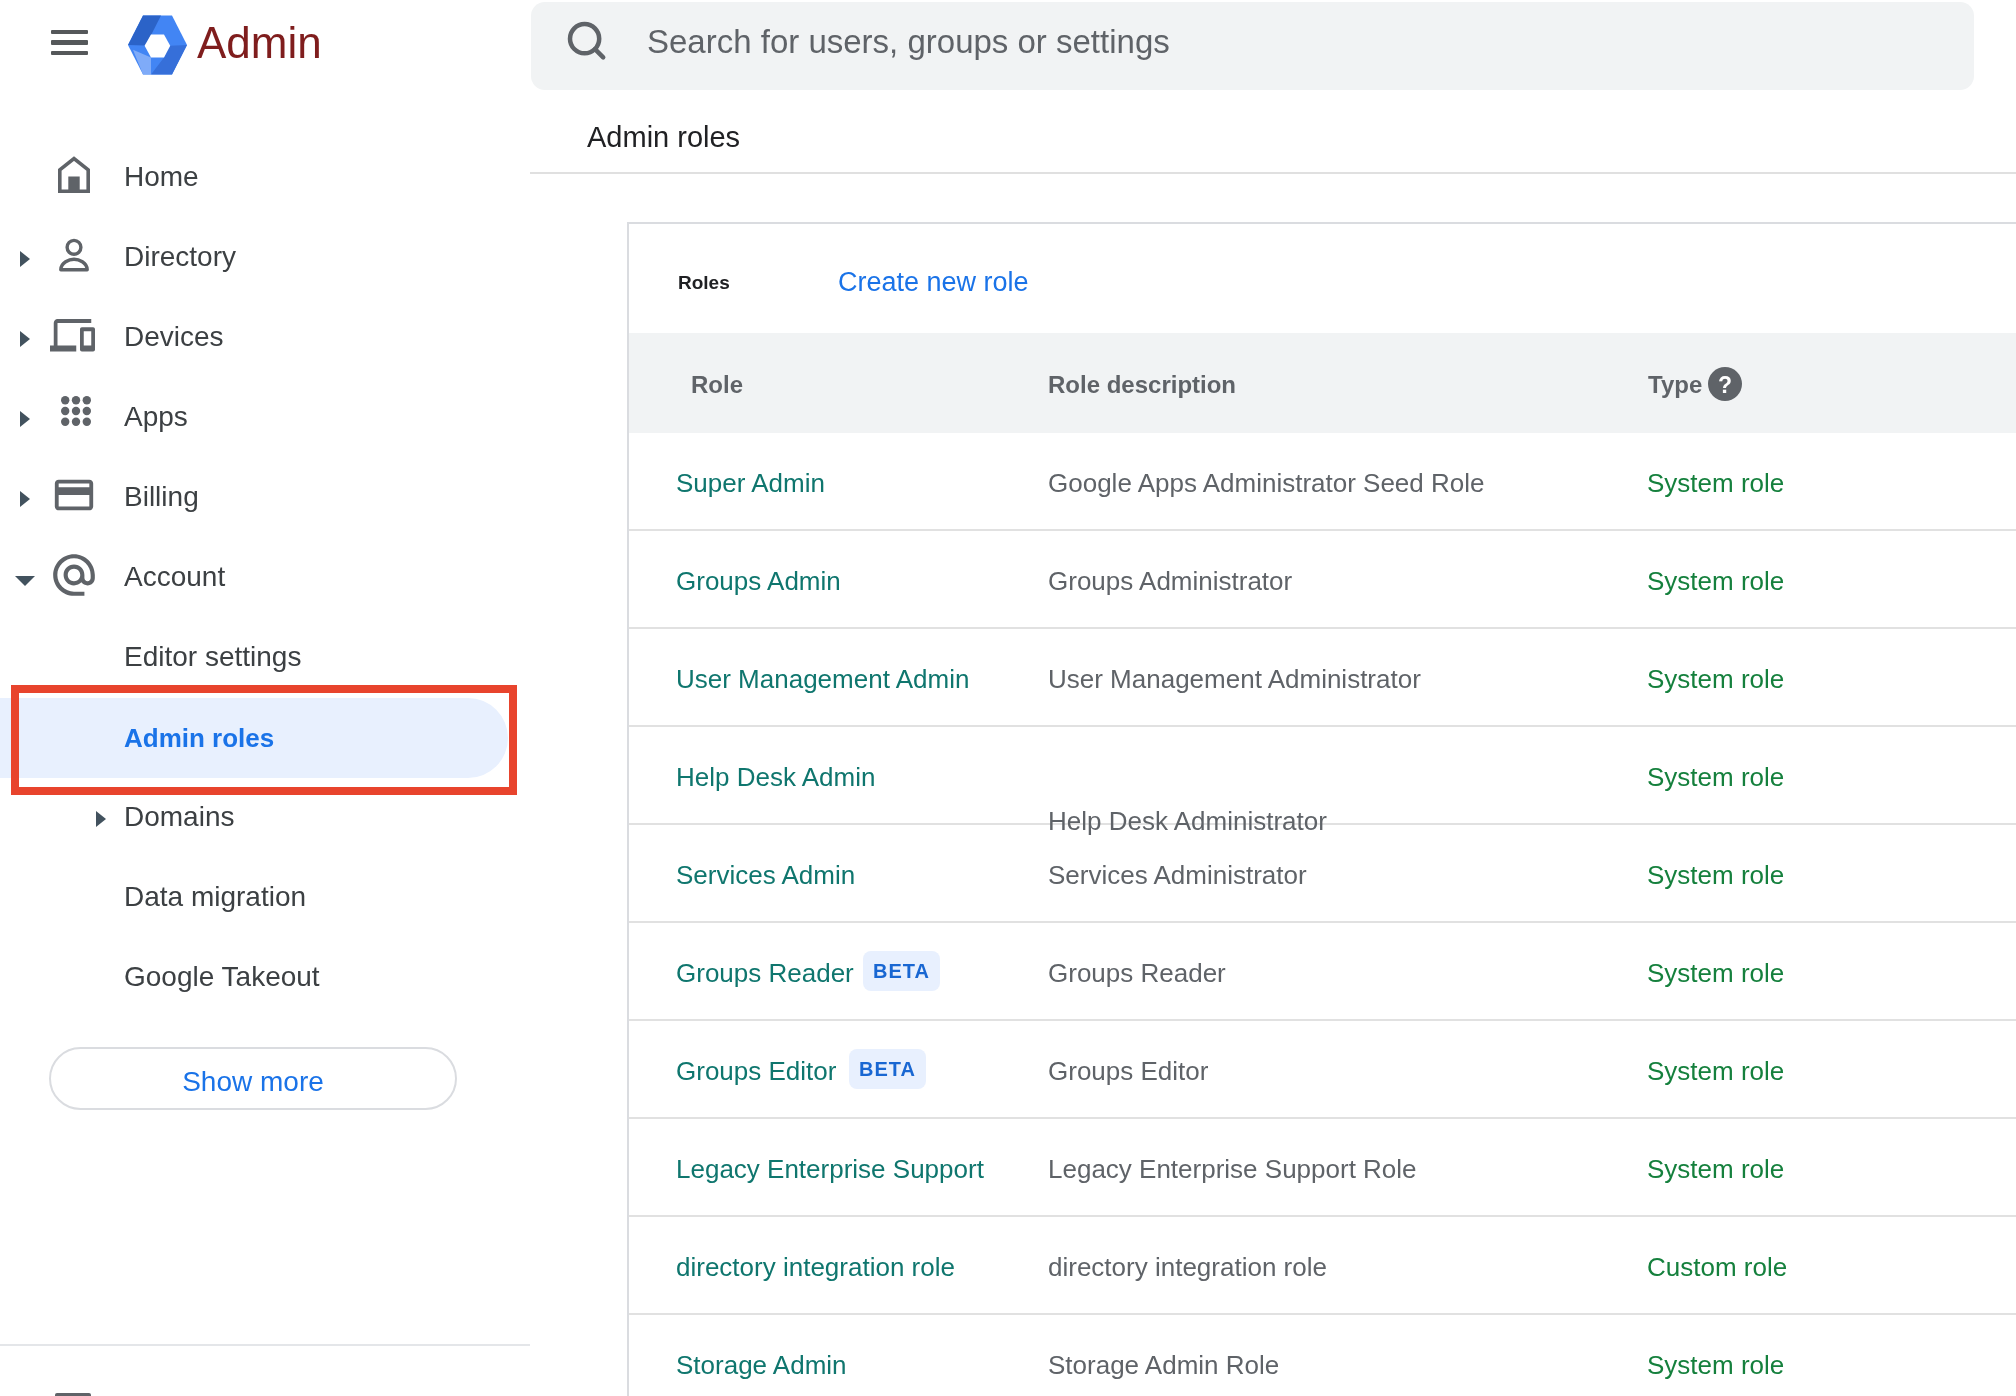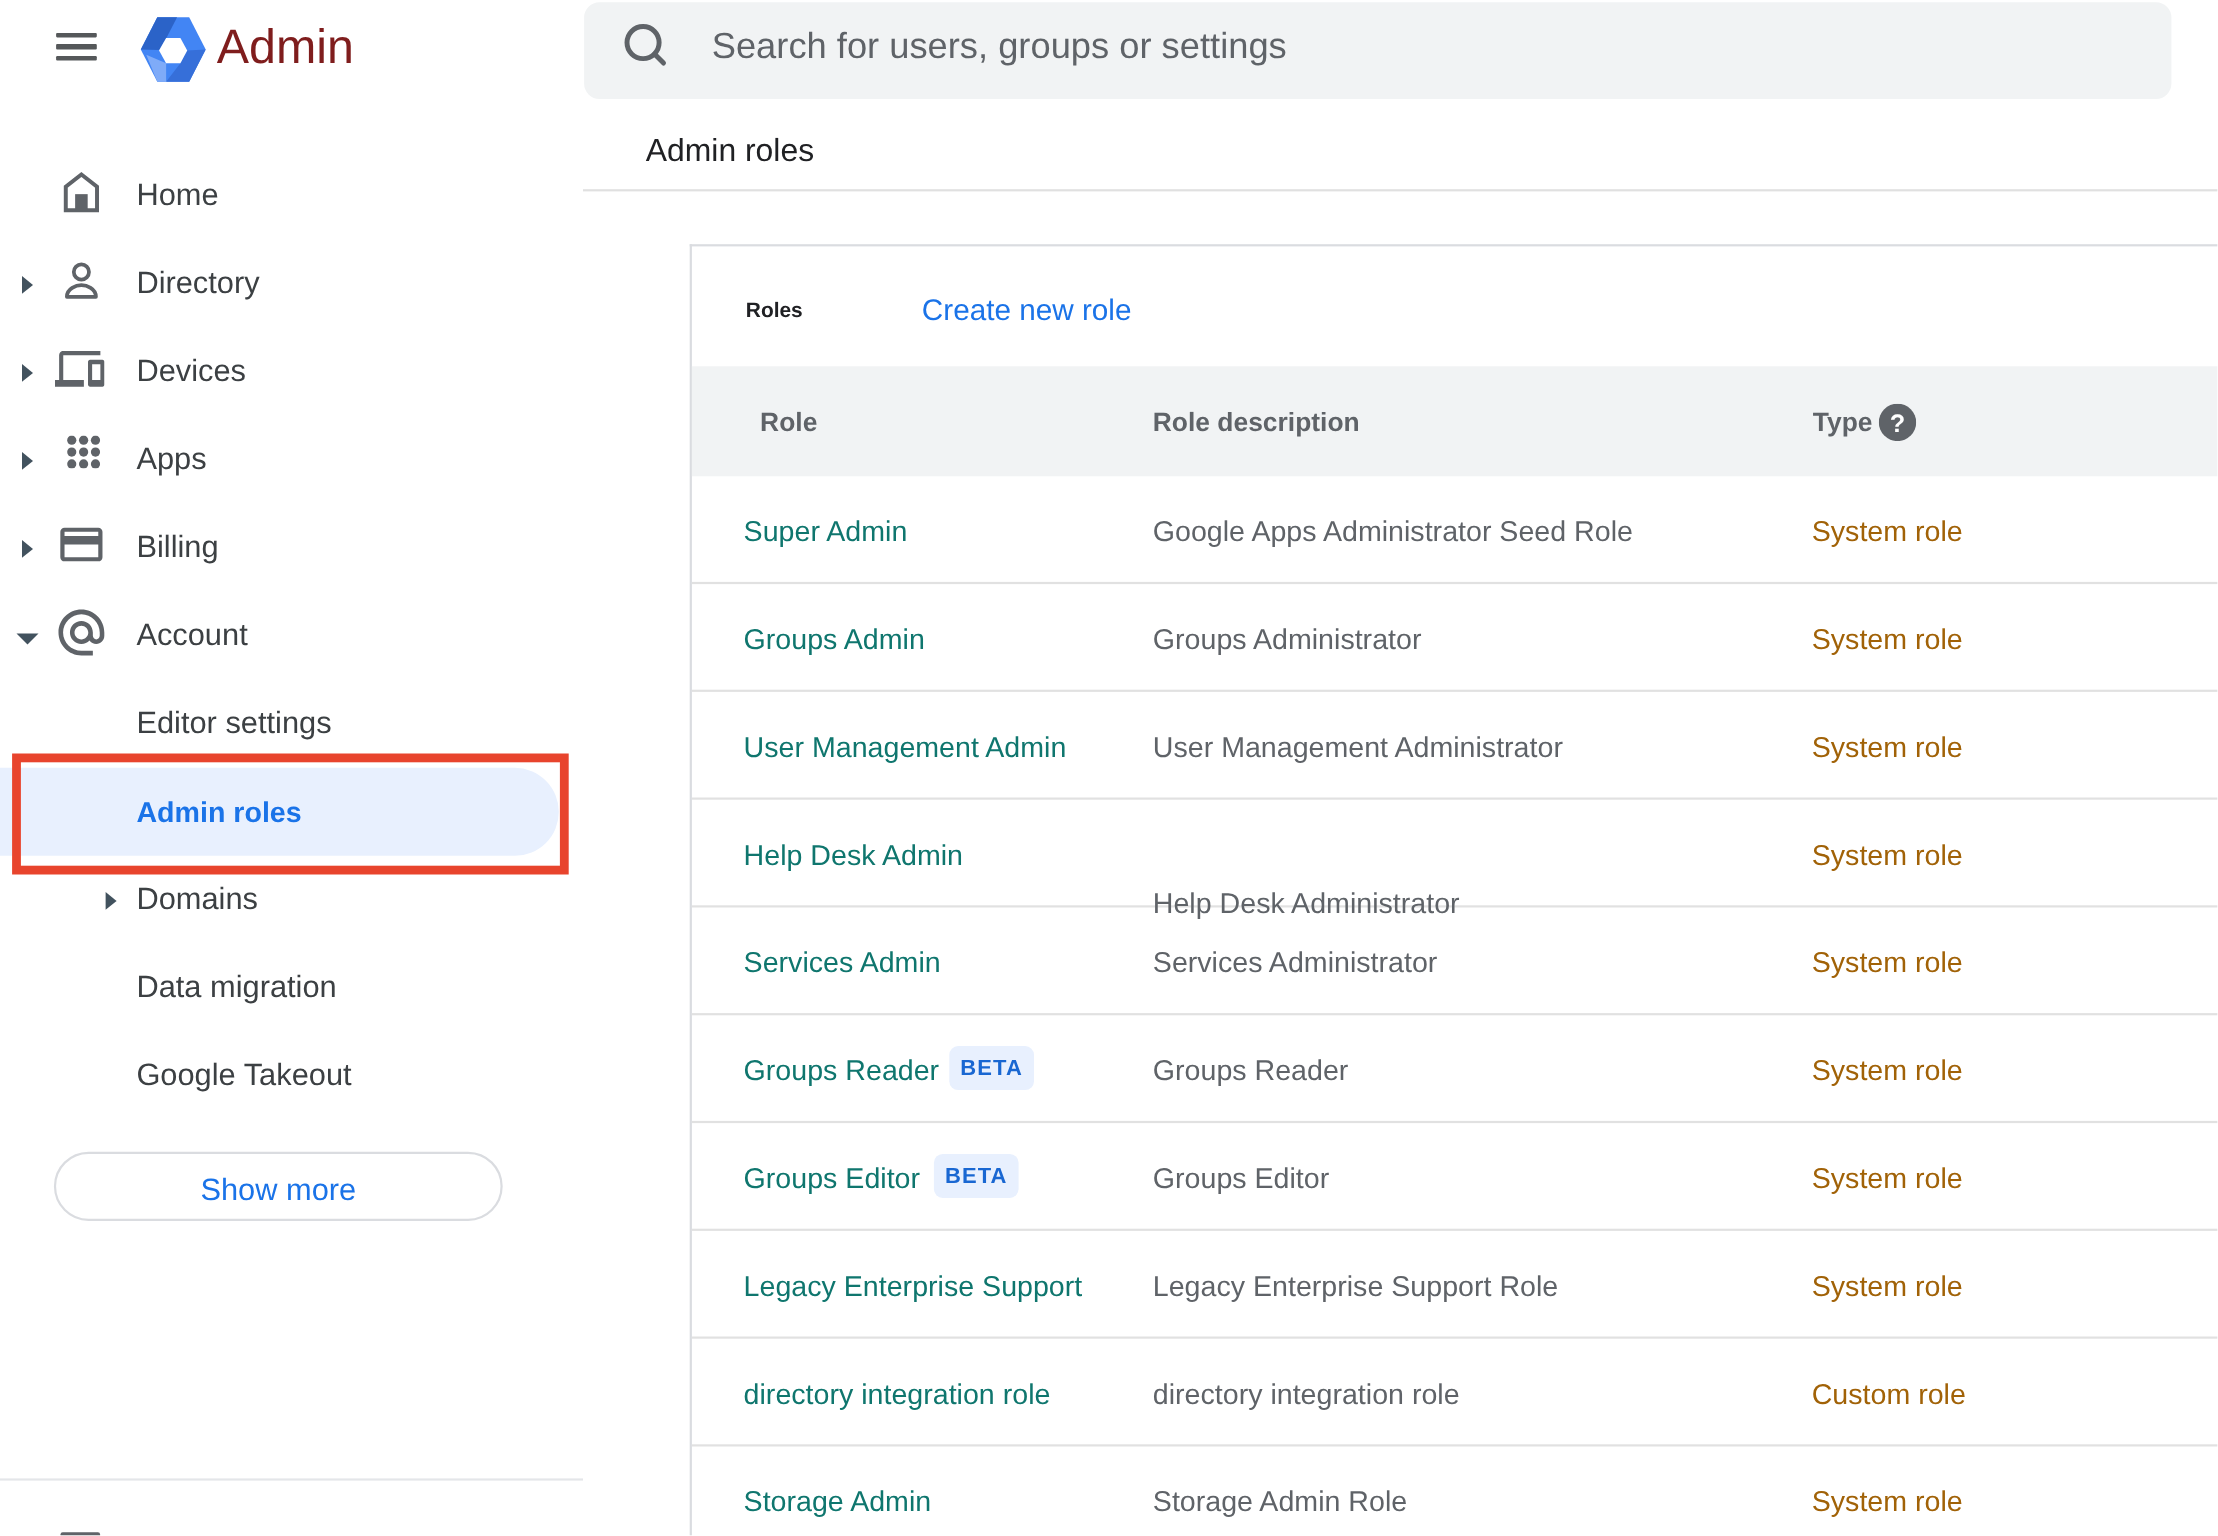--- a/index.html
+++ b/index.html
@@ -6,21 +6,21 @@
 html,body { width:2016px; height:1396px; }
 body { position:relative; font-family:"Liberation Sans",sans-serif; background:#fff; overflow:hidden; }
 .abs { position:absolute; }
 .bar { position:absolute; left:51px; width:37px; height:4.5px; background:#55585a; border-radius:1px; }
 .sb { position:absolute; left:124px; font-size:28px; line-height:28px; color:#3c4043; white-space:nowrap; }
 .tri-r { position:absolute; width:0; height:0; border-top:8px solid transparent; border-bottom:8px solid transparent; border-left:10px solid #42525e; }
 .tri-d { position:absolute; width:0; height:0; border-left:10px solid transparent; border-right:10px solid transparent; border-top:10px solid #42525e; }
 .row { position:absolute; left:629px; width:1387px; height:98px; border-bottom:2px solid #e1e1e1; }
 .lnk { position:absolute; left:676px; font-size:26px; line-height:26px; color:#0f766e; white-space:nowrap; }
 .dsc { position:absolute; left:1048px; font-size:26px; line-height:26px; color:#5f6368; white-space:nowrap; }
-.typ { position:absolute; left:1647px; font-size:26px; line-height:26px; color:#a16207; white-space:nowrap; }
+.typ { position:absolute; left:1647px; font-size:26px; line-height:26px; color:#15803d; white-space:nowrap; }
 .hdt { position:absolute; font-size:24px; line-height:24px; font-weight:bold; color:#5f6368; white-space:nowrap; }
 .badge { position:absolute; width:77px; height:40px; background:#e8f0fe; color:#1967d2; font-weight:bold; font-size:20px; letter-spacing:1px; border-radius:8px; line-height:40px; text-align:center; }
 </style>
 </head>
 <body>
 
 <div class="bar" style="top:29.8px"></div>
 <div class="bar" style="top:40.3px"></div>
 <div class="bar" style="top:50.8px"></div>
 

